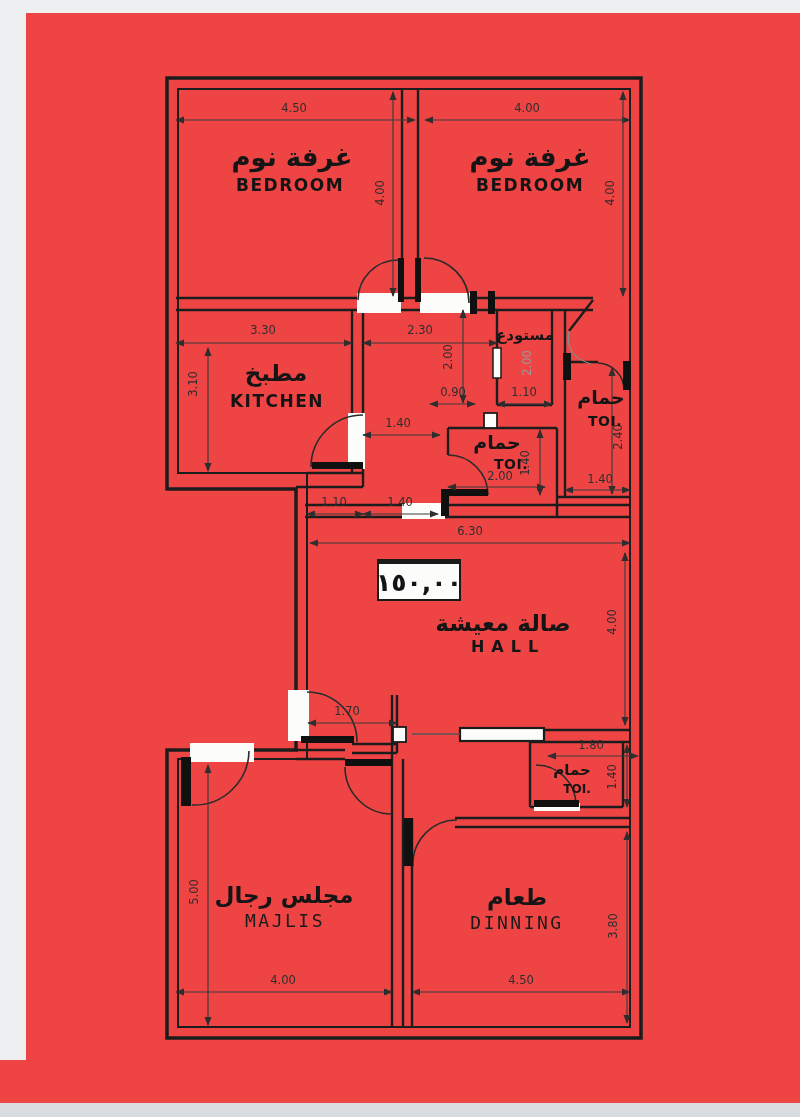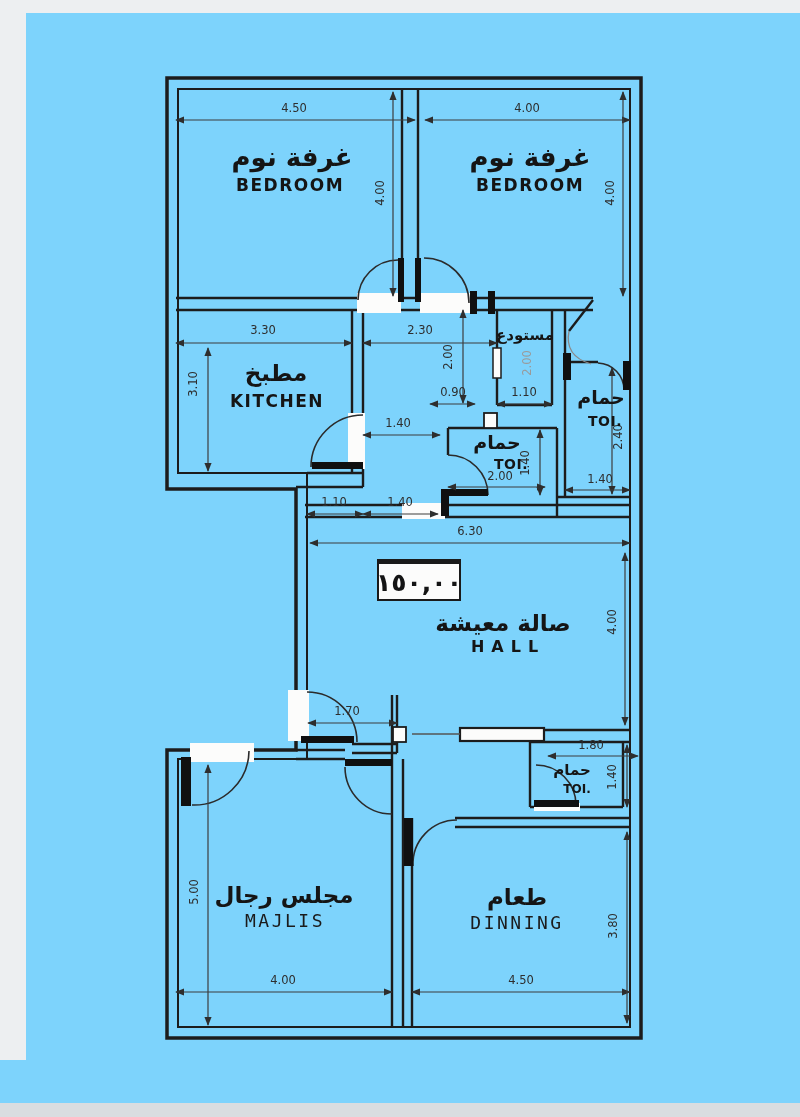--- a/index.html
+++ b/index.html
@@ -1,16 +1,16 @@
 <!DOCTYPE html>
 <html><head>
 <meta charset="utf-8">
 <style>
   html,body{margin:0;padding:0;background:#e9ebec;}
-  .page{position:relative;width:800px;height:1117px;background:#7dd3fc;overflow:hidden;
+  .page{position:relative;width:800px;height:1117px;background:#ef4444;overflow:hidden;
         font-family:"DejaVu Sans",sans-serif;}
   .strip{position:absolute;}
   .strip.left{left:0;top:0;width:26px;height:1060px;background:#edeff1;}
   .strip.top{left:0;top:0;width:800px;height:13px;background:#edeff1;}
   .strip.bottom{left:0;top:1103px;width:800px;height:14px;background:#d9dde0;}
   svg{position:absolute;left:0;top:0;}
   .wall{stroke:#1c1c1c;fill:none;}
   .w35{stroke-width:3.5;}
   .w25{stroke-width:2.4;}
   .w20{stroke-width:2;}

